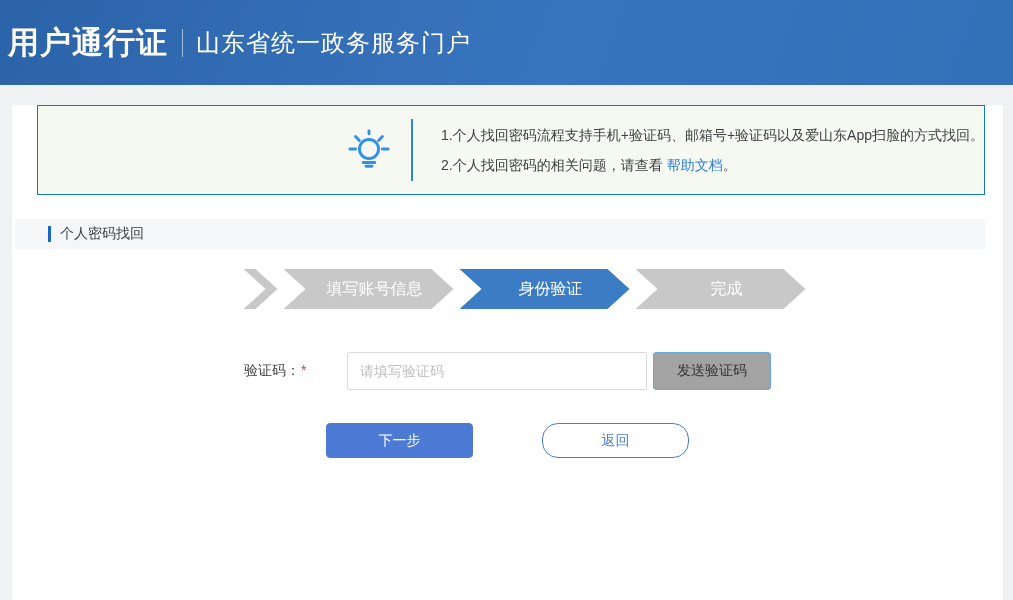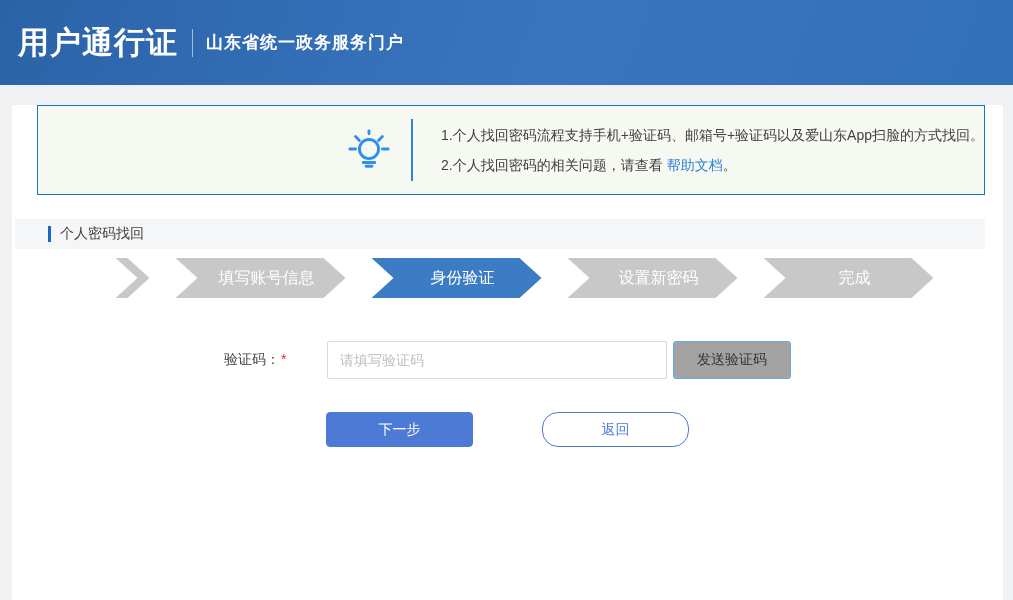--- a/index.html
+++ b/index.html
@@ -8,38 +8,38 @@
     font-family: "Liberation Sans", "DejaVu Sans", sans-serif;
     background: #f0f1f3;
   }
 
   
   .header {
     height: 85px;
     background: linear-gradient(110deg, #2b63a8 0%, #3975bf 55%, #3270b8 100%);
     display: flex;
     align-items: center;
-    padding-left: 18px;
+    padding-left: 8px;
   }
   .brand {
     color: #ffffff;
     font-size: 31px;
     font-weight: bold;
     letter-spacing: 1px;
   }
   .brand-divider {
     width: 1px;
     height: 28px;
     background: rgba(255,255,255,0.55);
     margin: 0 13px 0 14px;
   }
   .subtitle {
     color: #ffffff;
-    font-size: 17px;
-    font-weight: bold;
+    font-size: 24px;
+    font-weight: normal;
     letter-spacing: 1px;
   }
 
   
   .card {
     margin: 16px 10px 0 12px;
     background: #ffffff;
     height: 499px;
     padding: 0 18px;
   }
@@ -94,25 +94,24 @@
     margin: 0 9px 0 33px;
   }
   .section-title {
     font-size: 14px;
     color: #404040;
     text-align: center;
   }
 
   
   .wizard {
-    margin-top: 9px;
+    margin-top: 20px;
     display: flex;
     justify-content: center;
     padding-left: 40px;
-    gap: 20px;
   }
   .wizard-start {
     width: 34px;
     height: 40px;
     background: #c8c8c8;
     clip-path: polygon(0 0, 12px 0, 34px 50%, 12px 100%, 0 100%, 22px 50%);
     margin-right: 6px;
     flex: 0 0 auto;
   }
   .step {
@@ -139,21 +138,21 @@
   }
   .form-label {
     width: 95px;
     text-align: left;
     font-size: 14px;
     color: #444444;
     margin-right: 8px;
   }
   .required { color: #e03131; margin-left: 1px; }
   .captcha-input {
-    width: 340px;
+    width: 300px;
     height: 38px;
     border: 1px solid #d9d9d9;
     border-radius: 2px;
     padding: 8px 12px;
     font-size: 14px;
     color: #333;
     outline: none;
     font-family: "Liberation Sans", "DejaVu Sans", sans-serif;
   }
   .captcha-input::placeholder { color: #bfbfbf; }
@@ -234,21 +233,20 @@
 
   <div class="section-row">
     <div class="section-bar"></div>
     <div class="section-title">个人密码找回</div>
   </div>
 
   <div class="wizard">
     <div class="wizard-start"></div>
     <div class="step">填写账号信息</div>
     <div class="step active">身份验证</div>
-    <div class="step">设置新密码</div>
     <div class="step">完成</div>
   </div>
 
   <div class="form-row">
     <div class="form-label"><span>验证码：</span><span class="required">*</span></div>
     <input type="text" class="captcha-input" placeholder="请填写验证码" style="">
     <button class="send-code-btn">发送验证码</button>
   </div>
 
   <div class="actions">

